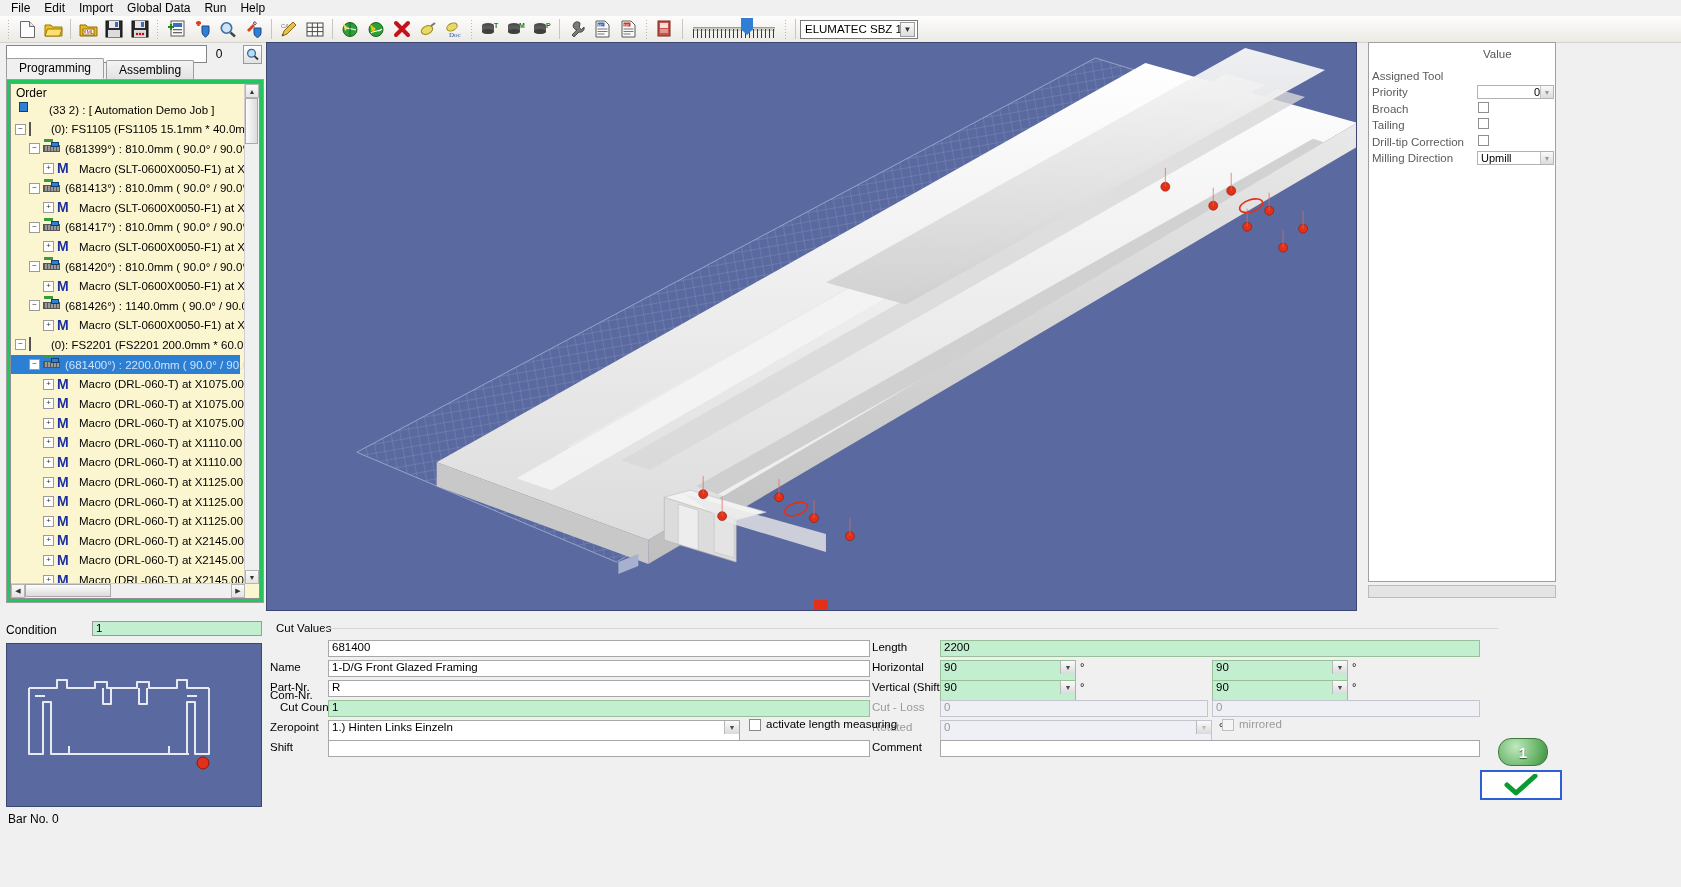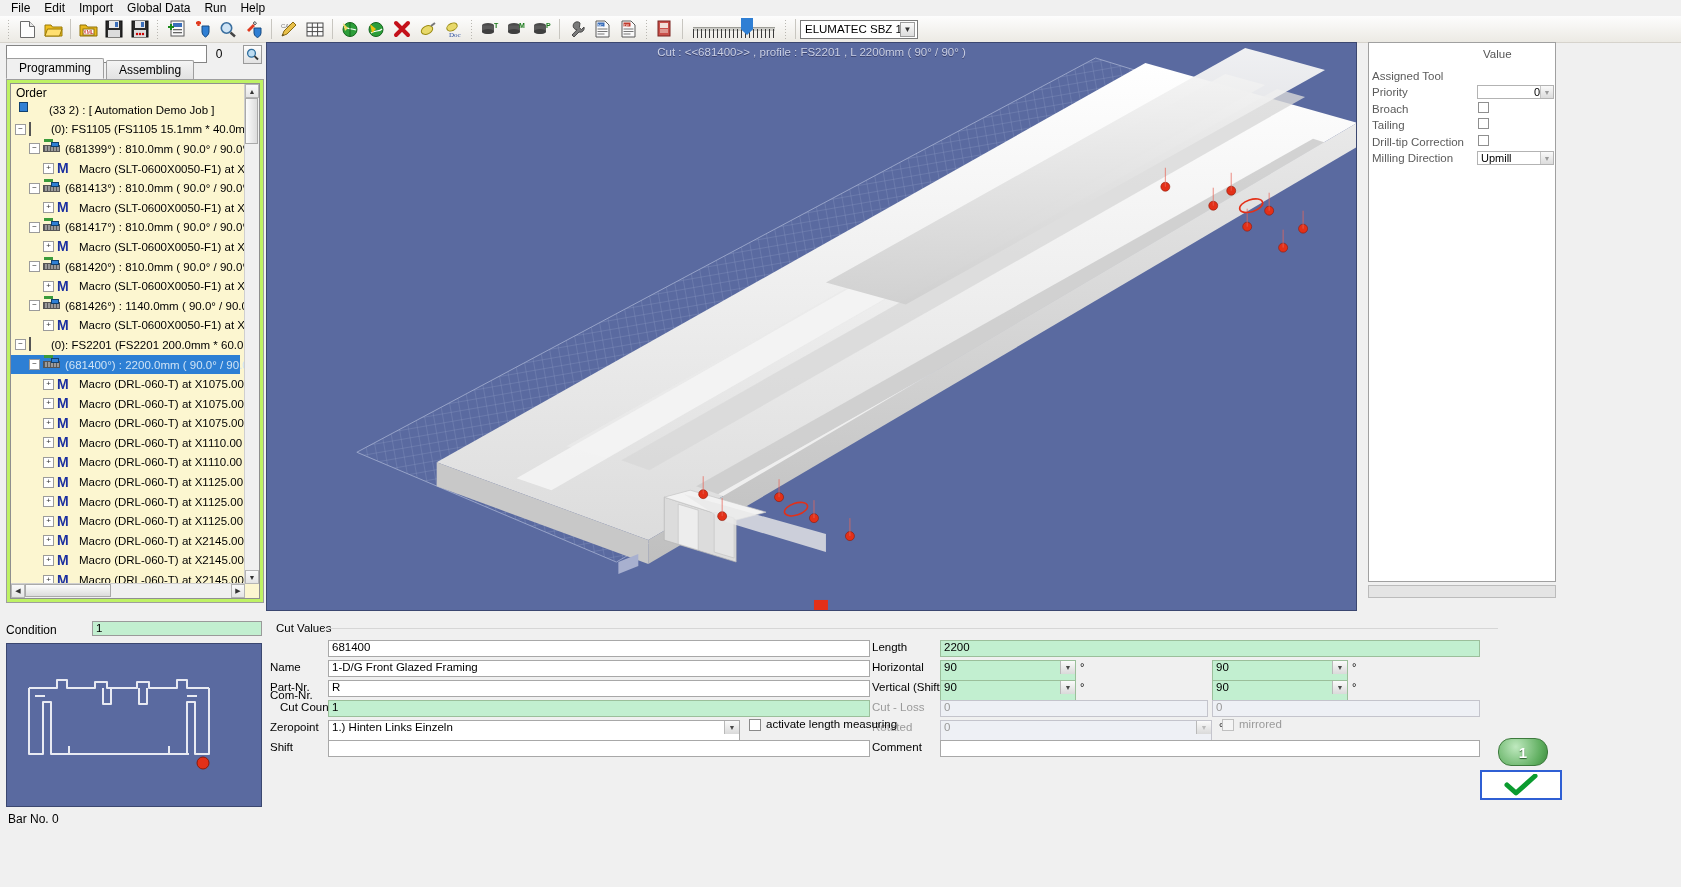--- a/index.html
+++ b/index.html
@@ -45,21 +45,21 @@
   .searchnum{width:24px;text-align:left;font-size:12px;padding-left:5px;}
   .searchbtn{width:19px;height:19px;border:1px solid #9a9a9a;background:linear-gradient(#fdfdfd,#e2e2e2);
     display:flex;align-items:center;justify-content:center;box-sizing:border-box;}
 
   .tabs{position:absolute;left:6px;top:60px;width:258px;height:19px;display:flex;align-items:flex-end;}
   .tab{height:18px;padding:0 12px;font-size:12px;line-height:18px;border:1px solid #9e9e9e;border-bottom:none;
       background:linear-gradient(#f4f4f4,#e2e2e2);margin-right:2px;border-radius:2px 2px 0 0;color:#000;}
   .tab.active{background:#f0f0f0;border-bottom:1px solid #f0f0f0;position:relative;z-index:2;height:19px;}
 
   .treepanel{position:absolute;left:6px;top:79px;width:258px;height:524px;
-    background:#bef264;border:1px solid #9e9e9e;box-sizing:border-box;padding:3px;}
+    background:#22c55e;border:1px solid #9e9e9e;box-sizing:border-box;padding:3px;}
   .treeinner{position:relative;width:100%;height:100%;background:#fcf6d0;border:1px solid #8f8f8f;box-sizing:border-box;overflow:hidden;}
   .tree-scroll-v{position:absolute;right:0;top:0;width:14px;height:calc(100% - 14px);background:#f0f0f0;border-left:1px solid #cfcfcf;}
   .tree-scroll-h{position:absolute;left:0;bottom:0;height:14px;width:calc(100% - 14px);background:#f0f0f0;border-top:1px solid #cfcfcf;}
   .sb-arrow{width:14px;height:14px;background:linear-gradient(#fafafa,#e4e4e4);border:1px solid #b5b5b5;box-sizing:border-box;
      display:flex;align-items:center;justify-content:center;font-size:7px;color:#333;}
   .sb-thumb-v{position:absolute;left:0;top:14px;width:13px;height:46px;background:linear-gradient(90deg,#fcfcfc,#dcdcdc);border:1px solid #a9a9a9;box-sizing:border-box;}
   .sb-thumb-h{position:absolute;left:14px;top:0;height:13px;width:86px;background:linear-gradient(#fcfcfc,#dcdcdc);border:1px solid #a9a9a9;box-sizing:border-box;}
 
   .tree-head{position:absolute;left:5px;top:2px;font-size:12px;color:#000;}
   .tree-rows{position:absolute;left:0;top:16px;width:229px;}
@@ -502,21 +502,20 @@
       </div>
       <div class="tree-scroll-h">
         <div class="sb-arrow" style="float:left;">◀</div>
         <div class="sb-thumb-h"></div>
         <div class="sb-arrow" style="position:absolute;right:0;top:0;">▶</div>
       </div>
     </div>
   </div>
 
   <div class="viewport">
-    <div class="vp-title">Cut : &lt;&lt;681400&gt;&gt; ,  profile : FS2201 , L 2200mm  ( 90° / 90° )</div>
     <svg class="vp-canvas" viewBox="0 0 1091 569" preserveAspectRatio="none">
       <defs>
         <linearGradient id="gTop" x1="0" y1="0" x2="0" y2="1">
           <stop offset="0" stop-color="#ffffff"></stop>
             <stop offset="1" stop-color="#dcdcdc"></stop>
         </linearGradient>
         <linearGradient id="gSide" x1="0" y1="0" x2="0" y2="1">
           <stop offset="0" stop-color="#e9e9e9"></stop>
             <stop offset="1" stop-color="#bfbfbf"></stop>
         </linearGradient>

